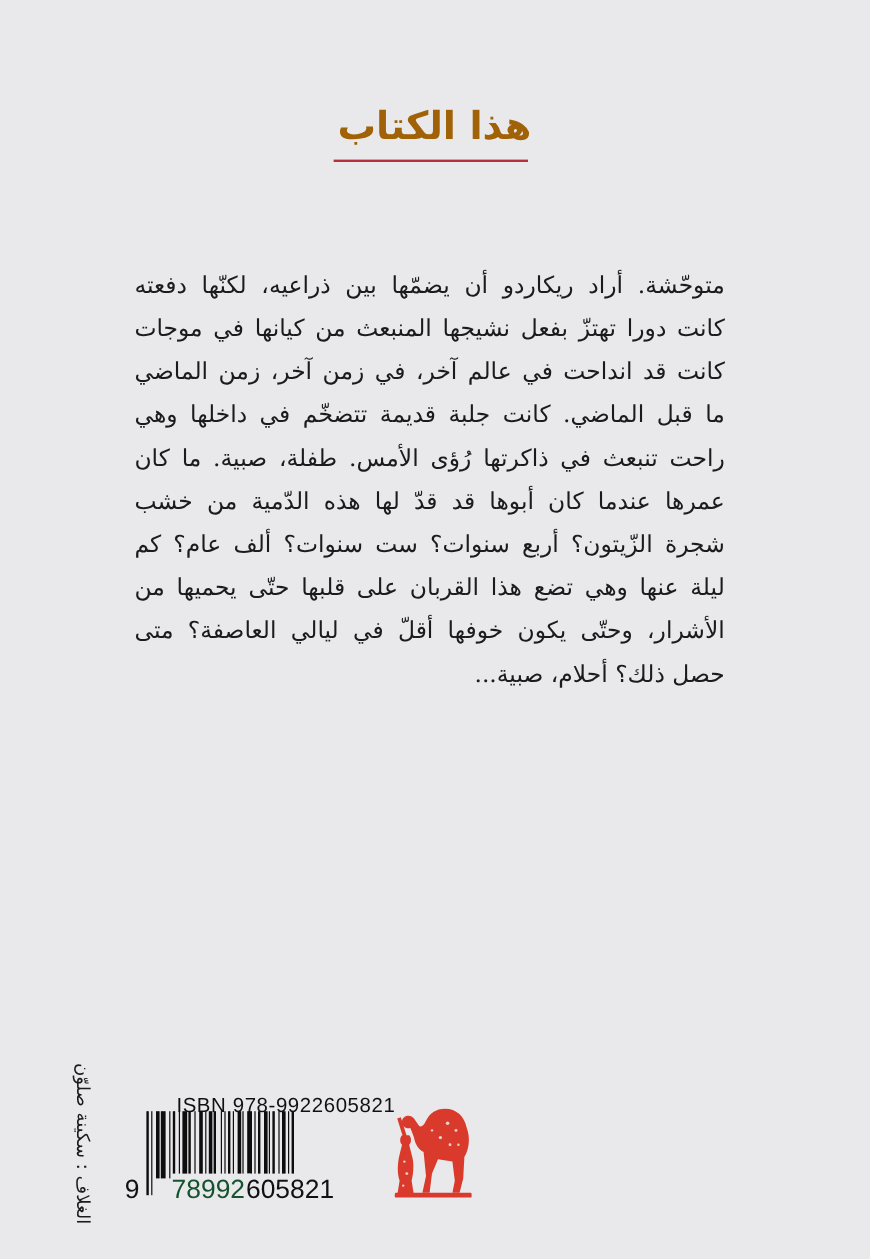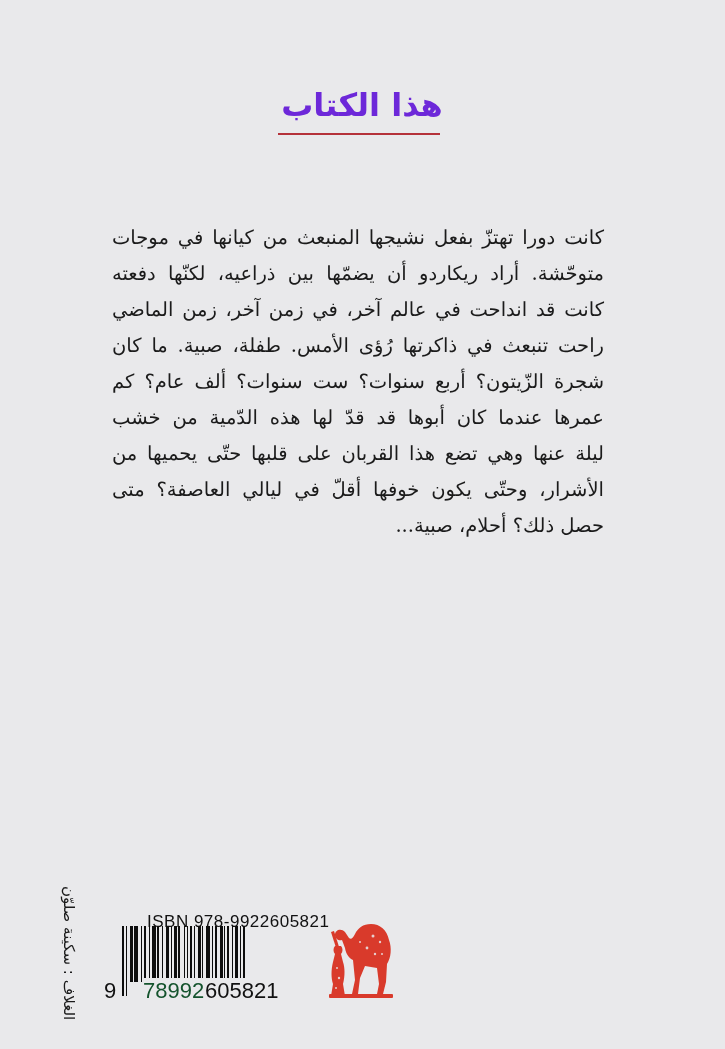--- a/index.html
+++ b/index.html
@@ -6,21 +6,21 @@
     body {
       width: 725px; height: 1049px; position: relative; overflow: hidden;
       background: #e9e9eb;
       font-family: "DejaVu Sans", sans-serif;
       color: #1a1a1a;
     }
     .page-title {
       position: absolute; left: 262px; top: 84px; width: 200px;
       text-align: center; direction: rtl;
       font-family: "DejaVu Sans", sans-serif; font-weight: bold;
-      font-size: 32px; line-height: 42px; color: #6d28d9;
+      font-size: 32px; line-height: 42px; color: #a16207;
     }
     .title-rule {
       position: absolute; left: 278px; top: 133px; width: 162px; height: 2px;
       background: #b5323a;
     }
     .blurb {
       position: absolute; left: 112px; top: 220px; width: 492px;
       direction: rtl; text-align: justify; text-align-last: right;
       font-family: "DejaVu Serif", serif; font-size: 19.5px; line-height: 36px;
       color: #1b1b1b;
@@ -68,26 +68,27 @@
     }
   </style>
 </head>
 <body>
 
 <div class="page-title">هذا الكتاب</div>
 <div class="title-rule"></div>
 
 <div class="blurb">
   <div>
+    <span class="line">متوحّشة. أراد ريكاردو أن يضمّها بين ذراعيه، لكنّها دفعته</span>
     <span class="line">كانت دورا تهتزّ بفعل نشيجها المنبعث من كيانها في موجات</span>
-    <span class="line">متوحّشة. أراد ريكاردو أن يضمّها بين ذراعيه، لكنّها دفعته</span>
     <span class="line">كانت قد انداحت في عالم آخر، في زمن آخر، زمن الماضي</span>
+    <span class="line">ما قبل الماضي. كانت جلبة قديمة تتضخّم في داخلها وهي</span>
     <span class="line">راحت تنبعث في ذاكرتها رُؤى الأمس. طفلة، صبية. ما كان</span>
+    <span class="line">عمرها عندما كان أبوها قد قدّ لها هذه الدّمية من خشب</span>
     <span class="line">شجرة الزّيتون؟ أربع سنوات؟ ست سنوات؟ ألف عام؟ كم</span>
-    <span class="line">عمرها عندما كان أبوها قد قدّ لها هذه الدّمية من خشب</span>
     <span class="line">ليلة عنها وهي تضع هذا القربان على قلبها حتّى يحميها من</span>
     <span class="line">الأشرار، وحتّى يكون خوفها أقلّ في ليالي العاصفة؟ متى</span>
     <span class="line last">حصل ذلك؟ أحلام، صبية...</span>
   </div>
 </div>
 
 <div class="credit">
   <span>الغلاف : سكينة صلوّن</span>
 </div>
 

